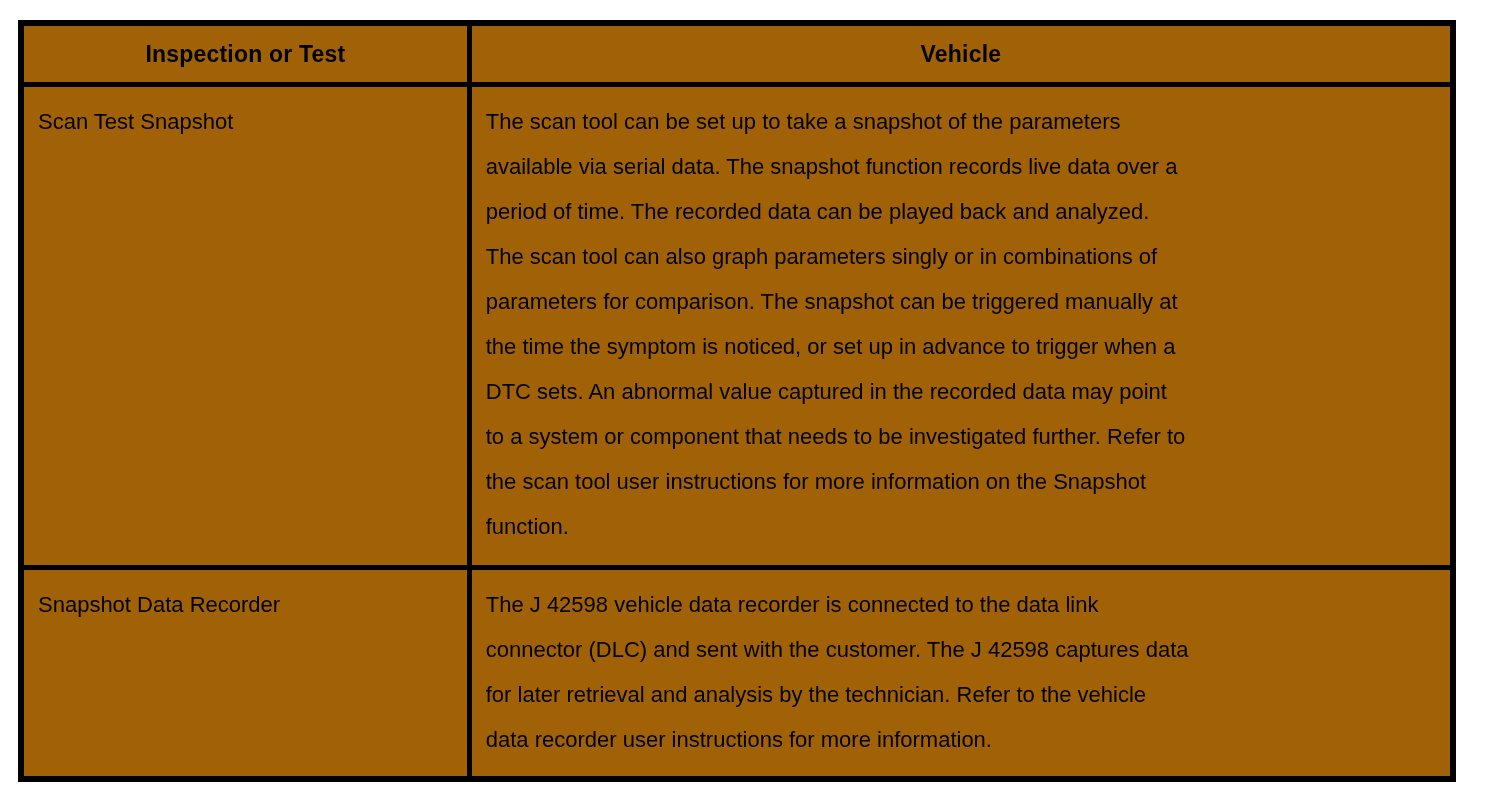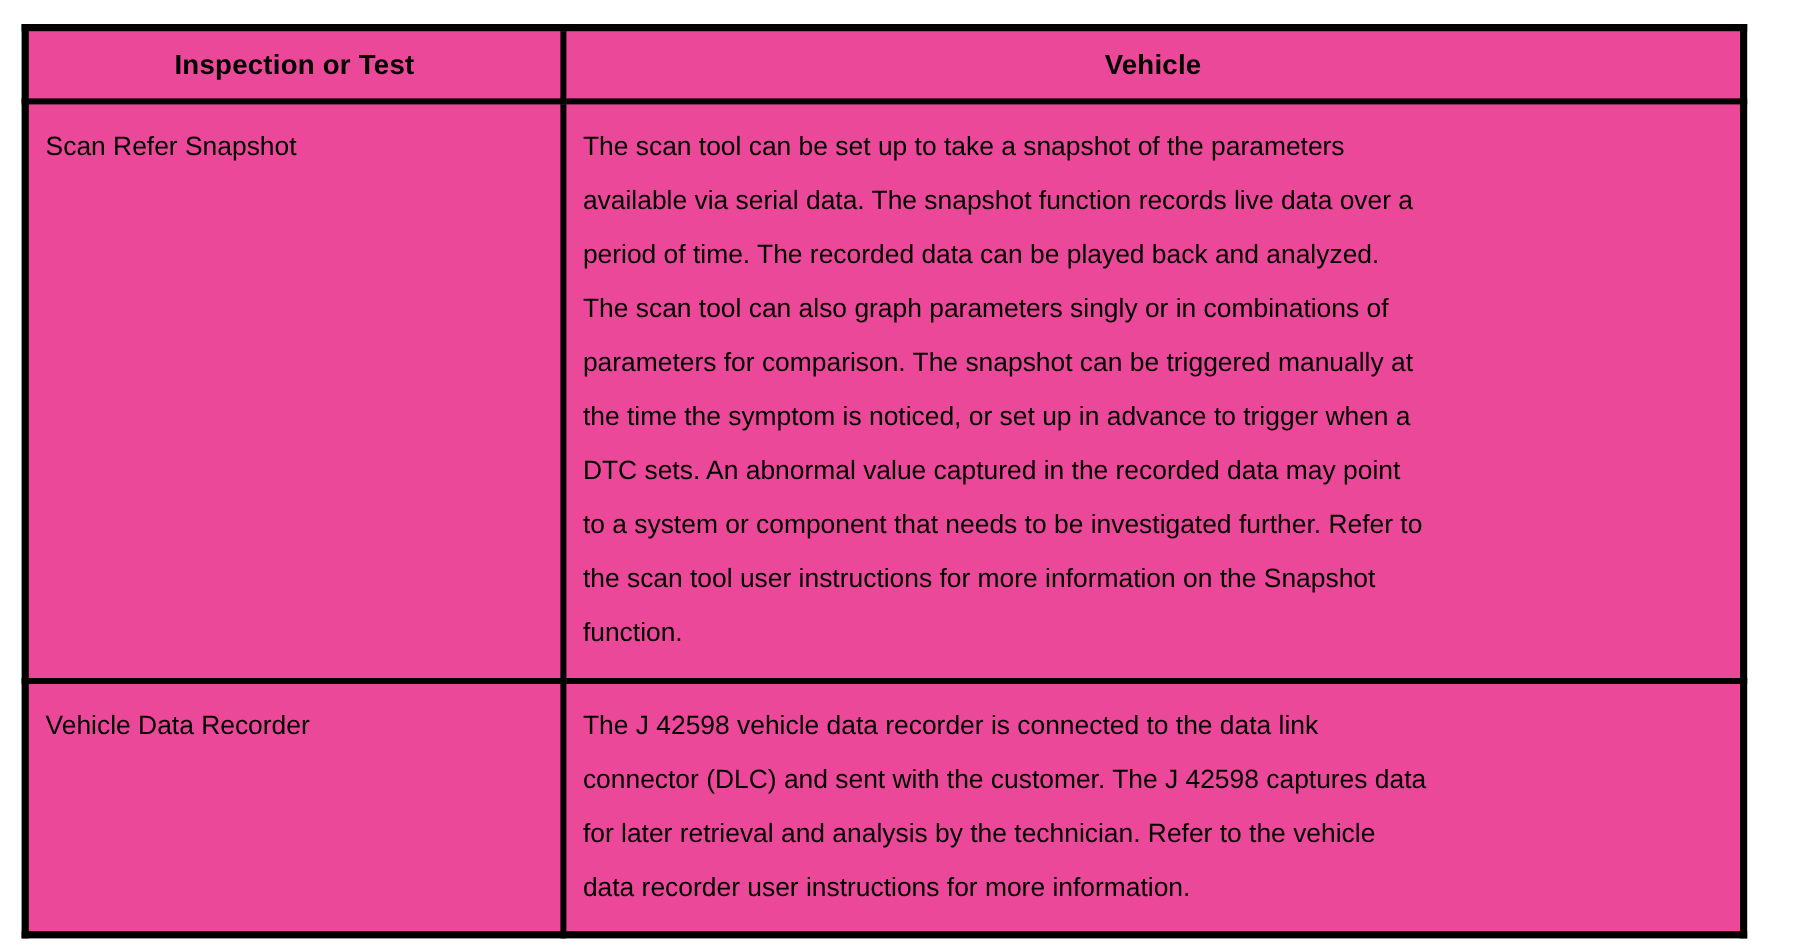--- a/index.html
+++ b/index.html
@@ -20,21 +20,21 @@
     left: 18px;
     top: 20px;
     width: 1438px;
     border-collapse: collapse;
     table-layout: fixed;
   }
   .doc-table th,
   .doc-table td {
     border: 5px solid #000000;
     vertical-align: top;
-    background: #ec4899;
+    background: #a16207;
   }
   .doc-table {
     border: 6px solid #000000;
   }
   .col-inspection { width: 447px; }
   .col-action     { width: 981px; }
 
   .header-row th {
     height: 56px;
     font-size: 23px;
@@ -70,38 +70,38 @@
   </colgroup>
   <thead>
     <tr class="header-row">
       <th>Inspection or Test</th>
       <th>Vehicle</th>
     </tr>
   </thead>
   <tbody>
     <tr class="body-row row-scan-tool">
       <td>
-        <span class="inspection-text">Scan Refer Snapshot</span>
+        <span class="inspection-text">Scan Test Snapshot</span>
       </td>
       <td>
         <div class="action-text">The scan tool can be set up to take a snapshot of the parameters
 available via serial data. The snapshot function records live data over a
 period of time. The recorded data can be played back and analyzed.
 The scan tool can also graph parameters singly or in combinations of
 parameters for comparison. The snapshot can be triggered manually at
 the time the symptom is noticed, or set up in advance to trigger when a
 DTC sets. An abnormal value captured in the recorded data may point
 to a system or component that needs to be investigated further. Refer to
 the scan tool user instructions for more information on the Snapshot
 function.</div>
       </td>
     </tr>
     <tr class="body-row row-data-recorder">
       <td>
-        <span class="inspection-text">Vehicle Data Recorder</span>
+        <span class="inspection-text">Snapshot Data Recorder</span>
       </td>
       <td>
         <div class="action-text">The J 42598 vehicle data recorder is connected to the data link
 connector (DLC) and sent with the customer. The J 42598 captures data
 for later retrieval and analysis by the technician. Refer to the vehicle
 data recorder user instructions for more information.</div>
       </td>
     </tr>
   </tbody>
 </table>

